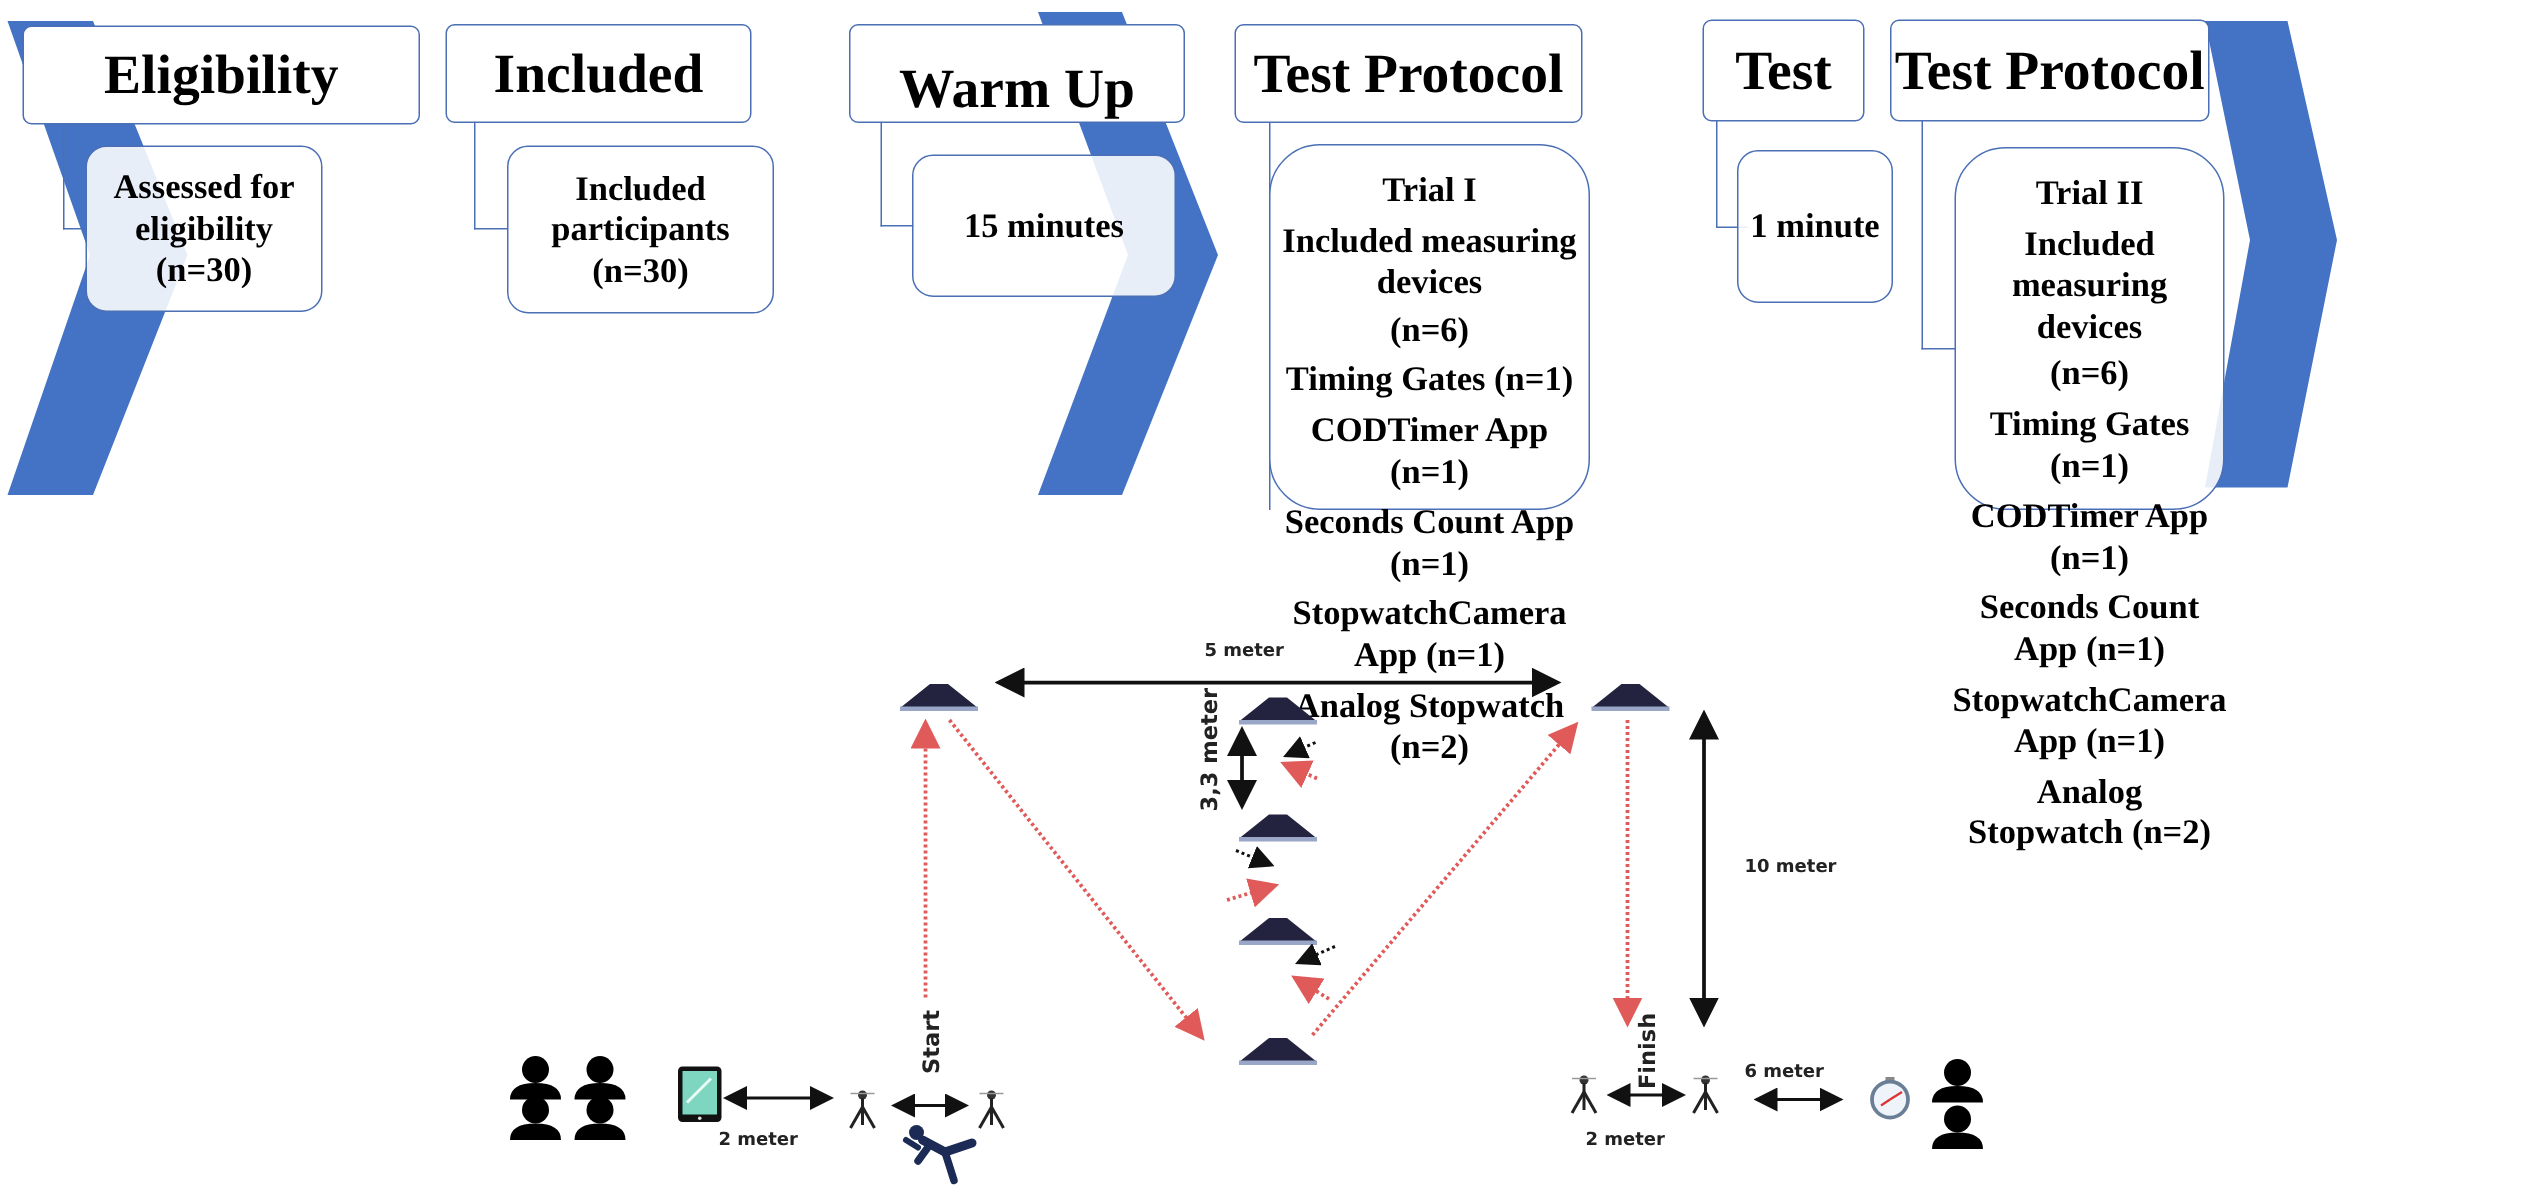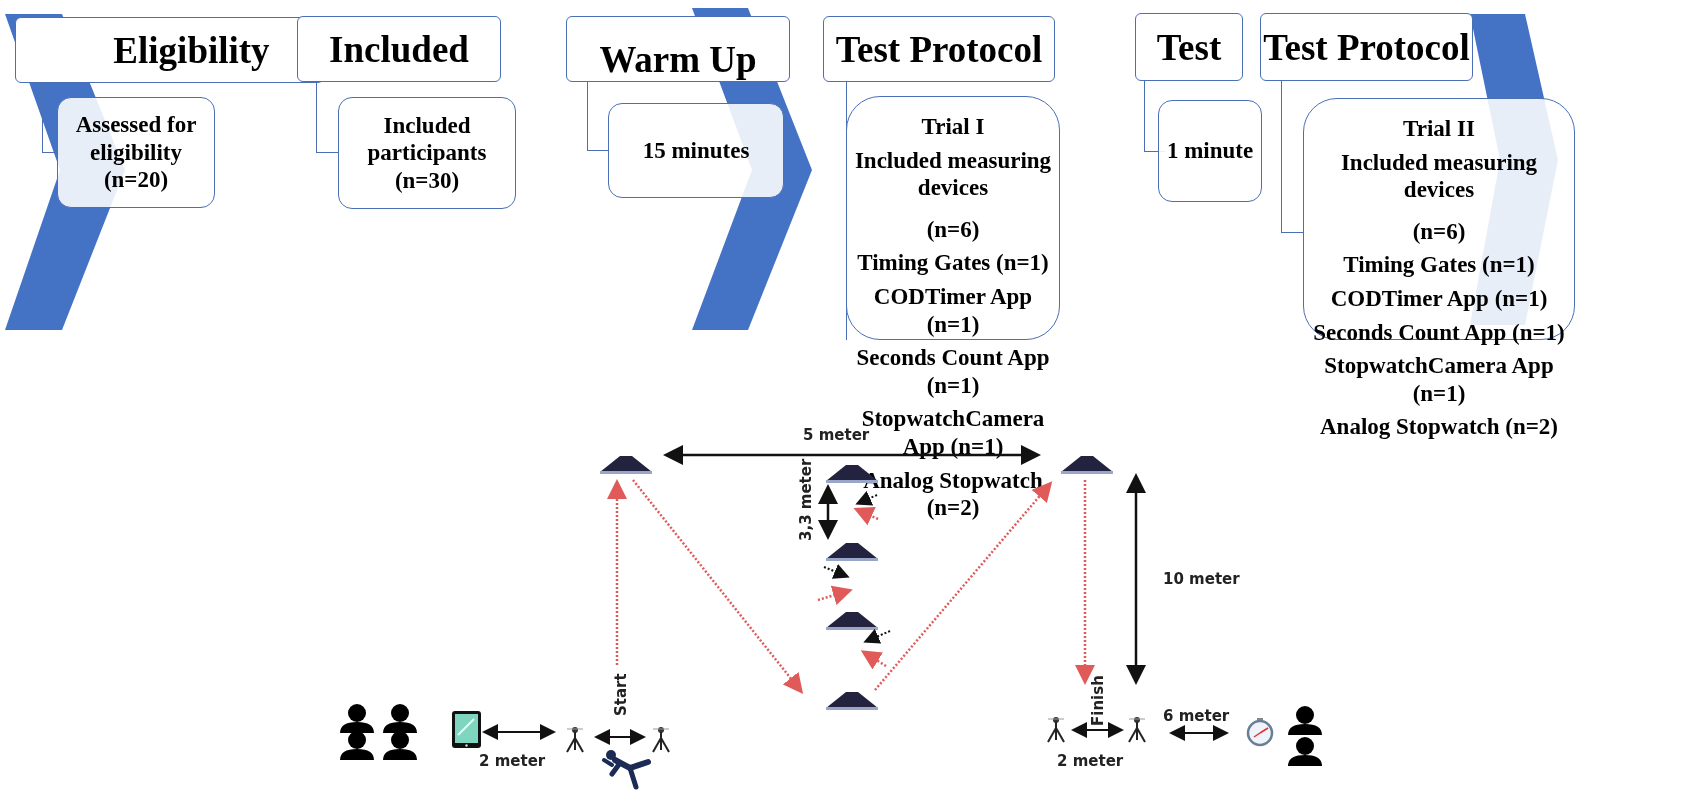--- a/index.html
+++ b/index.html
@@ -7,42 +7,42 @@
          font-family:"Liberation Serif", serif; color:#000; }
   .chev { position:absolute; left:0; top:0; }
   .hdr { position:absolute; background:#fff; border:1.5px solid #4a6fb5; border-radius:6px;
          display:flex; align-items:center; justify-content:center;
          font-family:"Liberation Serif", serif; font-weight:bold; font-size:37px; white-space:nowrap; }
   .sub { position:absolute; background:rgba(255,255,255,0.88); border:1.5px solid #4a6fb5; border-radius:14px;
          display:flex; flex-direction:column; align-items:center; justify-content:center;
          font-weight:bold; font-size:23px; text-align:center; line-height:1.2; }
   .sub.tall { justify-content:flex-start; padding-top:16px; box-sizing:border-box; border-radius:34px; }
   .sub.tall span { display:block; margin-bottom:6px; }
-  .sub.tall span.tight { margin-bottom:14px; }
+  .sub.tall span.tight { margin-bottom:4px; }
   .conn { position:absolute; border-left:1.5px solid #4a6fb5; border-bottom:1.5px solid #4a6fb5; }
-  .lbl { position:absolute; font-family:"DejaVu Sans", sans-serif; font-weight:bold; font-size:15px; color:#222; white-space:nowrap; }
+  .lbl { position:absolute; font-family:"DejaVu Sans", sans-serif; font-weight:bold; font-size:12px; color:#222; white-space:nowrap; }
   .vlbl { position:absolute; font-family:"DejaVu Sans", sans-serif; font-weight:bold; font-size:15px; color:#222; white-space:nowrap; transform:rotate(-90deg); transform-origin:left top; }
   svg.field { position:absolute; left:0; top:340px; }
 </style>
 </head>
 <body>
 
 <svg class="chev" width="1685" height="345">
   <polygon fill="#4472c4" points="5,14 62,14 125,170 62,330 5,330 60,170"></polygon>
   <polygon fill="#4472c4" points="692,8 748,8 812,170 748,330 692,330 752,170"></polygon>
   <polygon fill="#4472c4" points="1470,14 1525,14 1558,160 1525,325 1470,325 1500,160"></polygon>
 </svg>
 
 <div class="conn" style="left:42px;top:80px;width:20px;height:72px;"></div>
-<div class="hdr" style="left:15px;top:17px;width:263px;height:64px;padding-left:44px;">
+<div class="hdr" style="left:15px;top:17px;width:263px;height:64px;">
     <span>Eligibility</span>
   </div>
 <div class="sub" style="left:57px;top:97px;width:156px;height:109px;">
   <span>Assessed for</span>
-  <span>eligibility  (n=20)</span>
+  <span>eligibility  (n=30)</span>
 </div>
 
 <div class="conn" style="left:316px;top:80px;width:22px;height:72px;"></div>
 <div class="hdr" style="left:297px;top:16px;width:202px;height:64px;">
     <span>Included</span>
   </div>
 <div class="sub" style="left:338px;top:97px;width:176px;height:110px;">
   <span>Included</span>
   <span>participants (n=30)</span>
 </div>
@@ -75,21 +75,21 @@
     <span>Test</span>
   </div>
 <div class="sub" style="left:1158px;top:100px;width:102px;height:100px;align-items:center;">
   <span>1 minute</span>
 </div>
 
 <div class="conn" style="left:1281px;top:78px;width:22px;height:154px;"></div>
 <div class="hdr" style="left:1260px;top:13px;width:211px;height:66px;">
     <span>Test Protocol</span>
   </div>
-<div class="sub tall" style="left:1303px;top:98px;width:272px;height:242px;">
+<div class="sub tall" style="left:1303px;top:98px;width:180px;height:242px;">
   <span>Trial II</span>
   <span class="tight">Included measuring devices</span>
   <span>(n=6)</span>
   <span>Timing Gates (n=1)</span>
   <span>CODTimer App (n=1)</span>
   <span>Seconds Count App (n=1)</span>
   <span>StopwatchCamera App (n=1)</span>
   <span>Analog Stopwatch (n=2)</span>
 </div>
 

